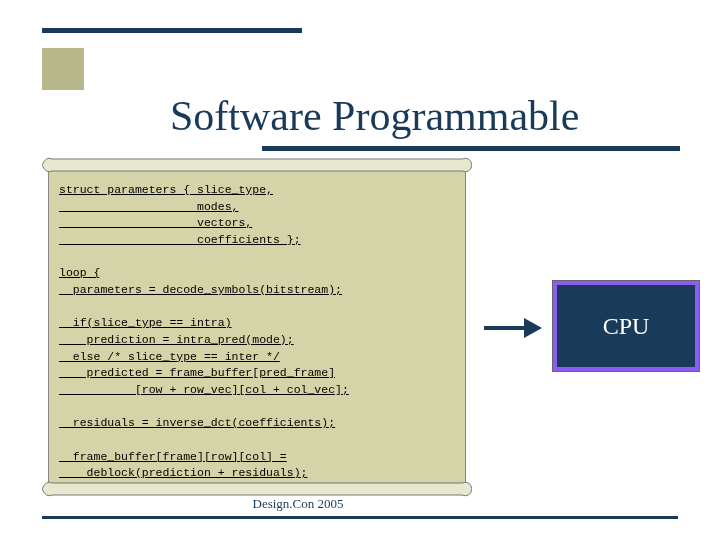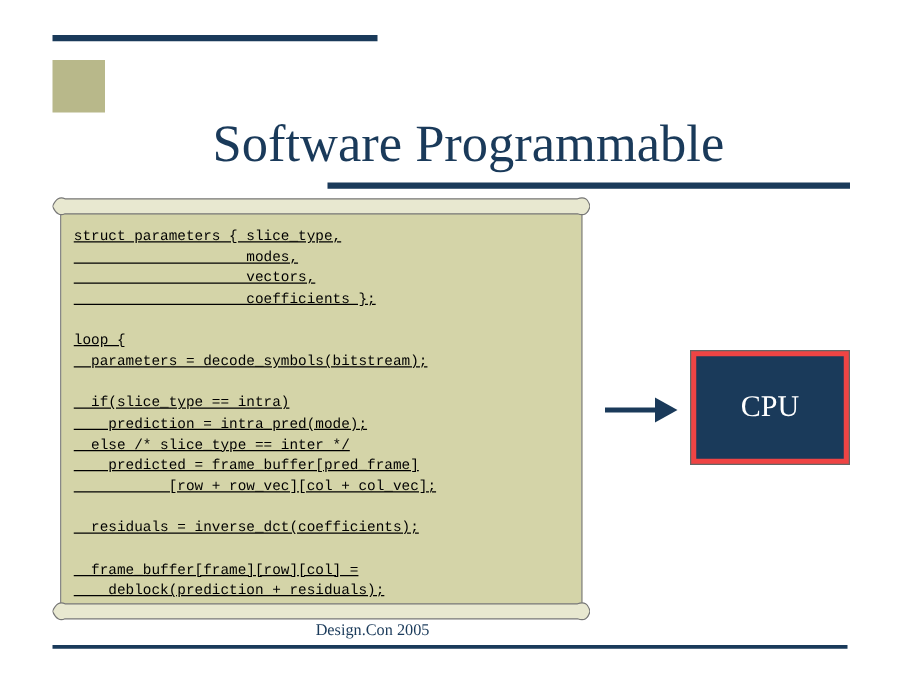--- a/index.html
+++ b/index.html
@@ -112,24 +112,24 @@
     width: 0;
     height: 0;
     border-top: 10px solid transparent;
     border-bottom: 10px solid transparent;
     border-left: 18px solid #1a3a5a;
   }
   .cpu-box-outer {
     position: absolute;
     top: 280px;
     left: 552px;
-    width: 128px;
+    width: 148px;
     height: 92px;
     border: 1px solid #666;
-    background: #ef4444;
+    background: #8b5cf6;
   }
   .cpu-box-inner {
     position: absolute;
     top: 4px;
     left: 4px;
     right: 4px;
     bottom: 4px;
     background: #1a3a5a;
     display: flex;
     align-items: center;

